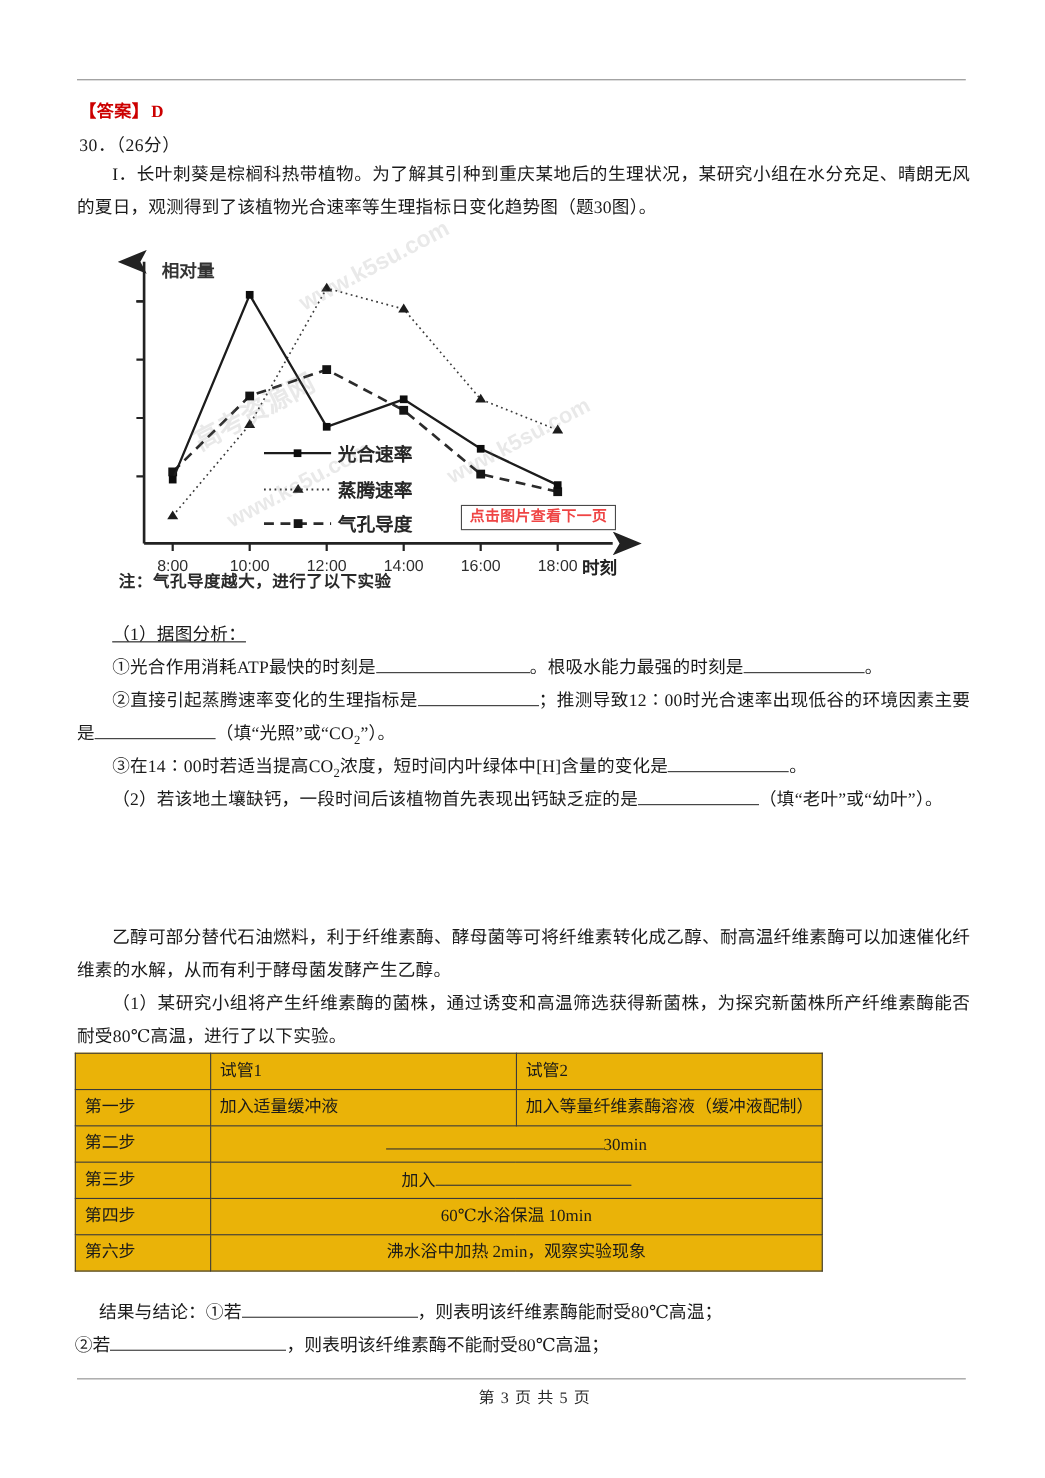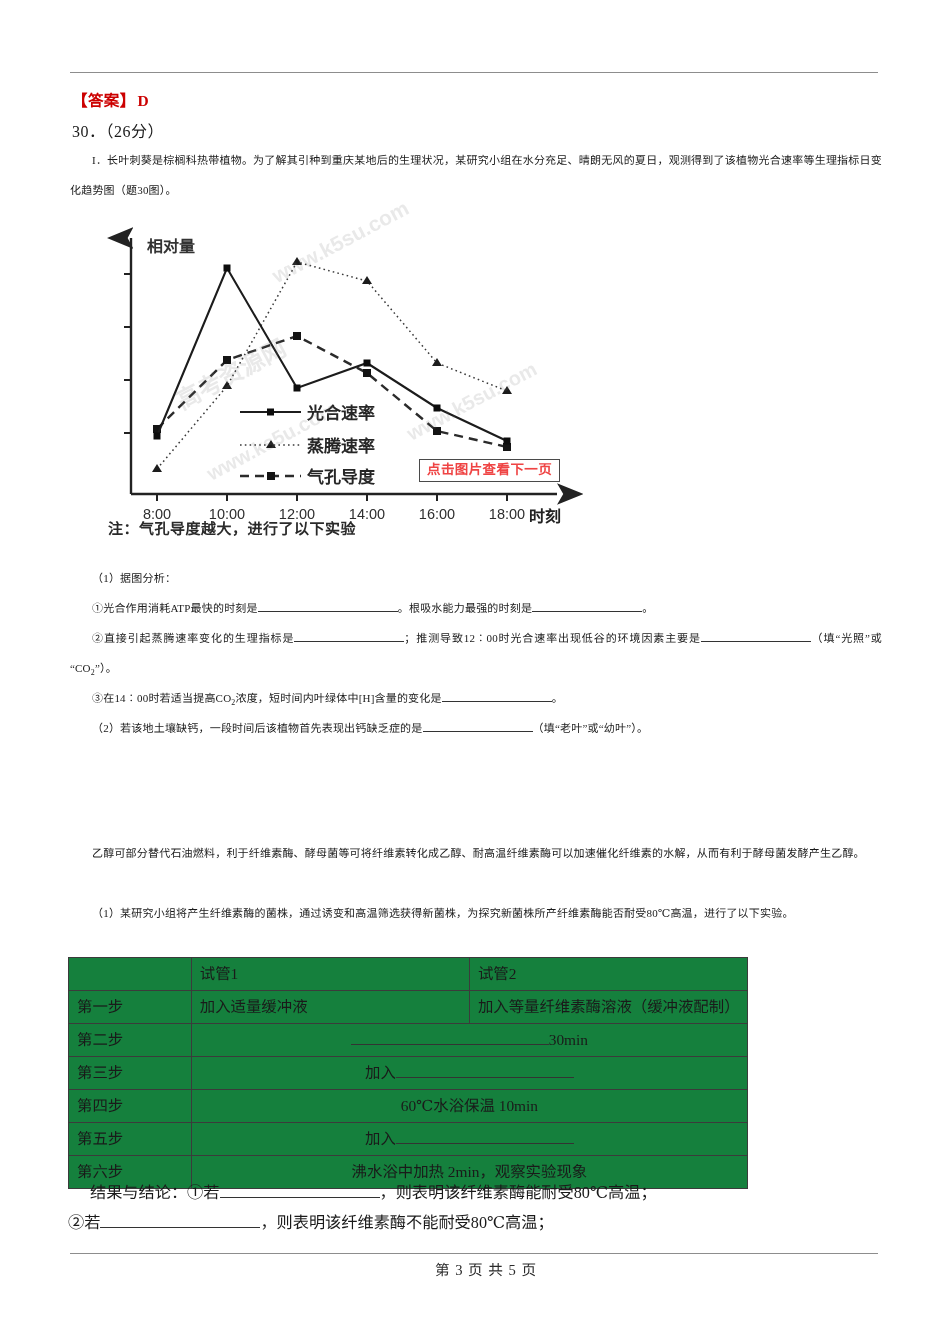--- a/index.html
+++ b/index.html
@@ -33,21 +33,21 @@
   }
   .answer-line .lbl{color:#cc0000;}
   .answer-line .val{color:#cc0000;font-weight:bold;padding-left:2px;}
 
   .qnum{
     position:absolute;left:72px;top:118px;
     font-size:16px;letter-spacing:0.5px;
   }
   p.para{
     margin:0;
-    font-size:11px;
+    font-size:16px;
     line-height:30px;
     text-align:justify;
     letter-spacing:0.2px;
   }
   .indent{text-indent:2em;}
   .blk{position:absolute;width:810px;}
 
   
   .chart-wrap{
     position:absolute;left:105px;top:222px;
@@ -97,21 +97,21 @@
   .f-l{width:140px;}
   .f-xl{width:160px;}
   sub{font-size:0.72em;}
 
   
   table.exp{
     position:absolute;left:68px;top:957px;
     border-collapse:collapse;
     width:680px;
     font-size:15.4px;
-    background:#15803d;
+    background:#eab308;
   }
   table.exp td{
     border:1.1px solid #3b3b3b;
     padding:4px 8px;
     height:24px;
     vertical-align:middle;
     line-height:22px;
   }
   td.step{width:100px;}
   td.tube{width:248px;}
@@ -252,21 +252,21 @@
 
   <div class="watermark" style="left:265px;top:230px;font-size:21px;">www.k5su.com</div>
   <div class="watermark" style="left:170px;top:355px;font-size:24px;">高考资源网</div>
   <div class="watermark" style="left:200px;top:430px;font-size:20px;">www.ks5u.com</div>
   <div class="watermark" style="left:400px;top:390px;font-size:20px;">www.k5su.com</div>
 
   <div class="overlay-btn">点击图片查看下一页</div>
 
   <div class="chart-note">注：气孔导度越大，进行了以下实验</div>
 
-  <div class="blk" style="left:70px;top:563px;">
+  <div class="blk" style="left:70px;top:563px;text-decoration:underline;">
     <p class="para indent">（1）据图分析：</p>
   </div>
 
   <div class="blk" style="left:70px;top:593px;">
     <p class="para indent"><span>①光合作用消耗ATP最快的时刻是</span><span class="fill f-l"></span><span>。根吸水能力最强的时刻是</span><span class="fill f-m"></span><span>。</span></p>
   </div>
 
   <div class="blk" style="left:70px;top:623px;width:812px;">
     <p class="para indent"><span>②直接引起蒸腾速率变化的生理指标是</span><span class="fill f-m"></span><span>；推测导致12∶00时光合速率出现低谷的环境因素主要是</span><span class="fill f-m"></span><span>（填“光照”或“CO</span><sub>2</sub><span>”）。</span></p>
   </div>
@@ -306,24 +306,20 @@
       </tr>
       <tr>
         <td class="step">第三步</td>
         <td class="center" colspan="2"><span>加入</span><span class="blank-tbl bt-b"></span></td>
       </tr>
       <tr>
         <td class="step">第四步</td>
         <td class="center" colspan="2">60℃水浴保温 10min</td>
       </tr>
       <tr>
-        <td class="step">第五步</td>
-        <td class="center" colspan="2"><span>加入</span><span class="blank-tbl bt-b"></span></td>
-      </tr>
-      <tr>
         <td class="step">第六步</td>
         <td class="center" colspan="2">沸水浴中加热 2min，观察实验现象</td>
       </tr>
     </tbody>
   </table>
 
   <div class="concl">
     <p><span style="padding-left:22px;margin-top:16px;">结果与结论：①若</span><span class="fill f-xl"></span><span>，则表明该纤维素酶能耐受80℃高温；</span></p>
     <p><span>②若</span><span class="fill f-xl"></span><span>，则表明该纤维素酶不能耐受80℃高温；</span></p>
   </div>

